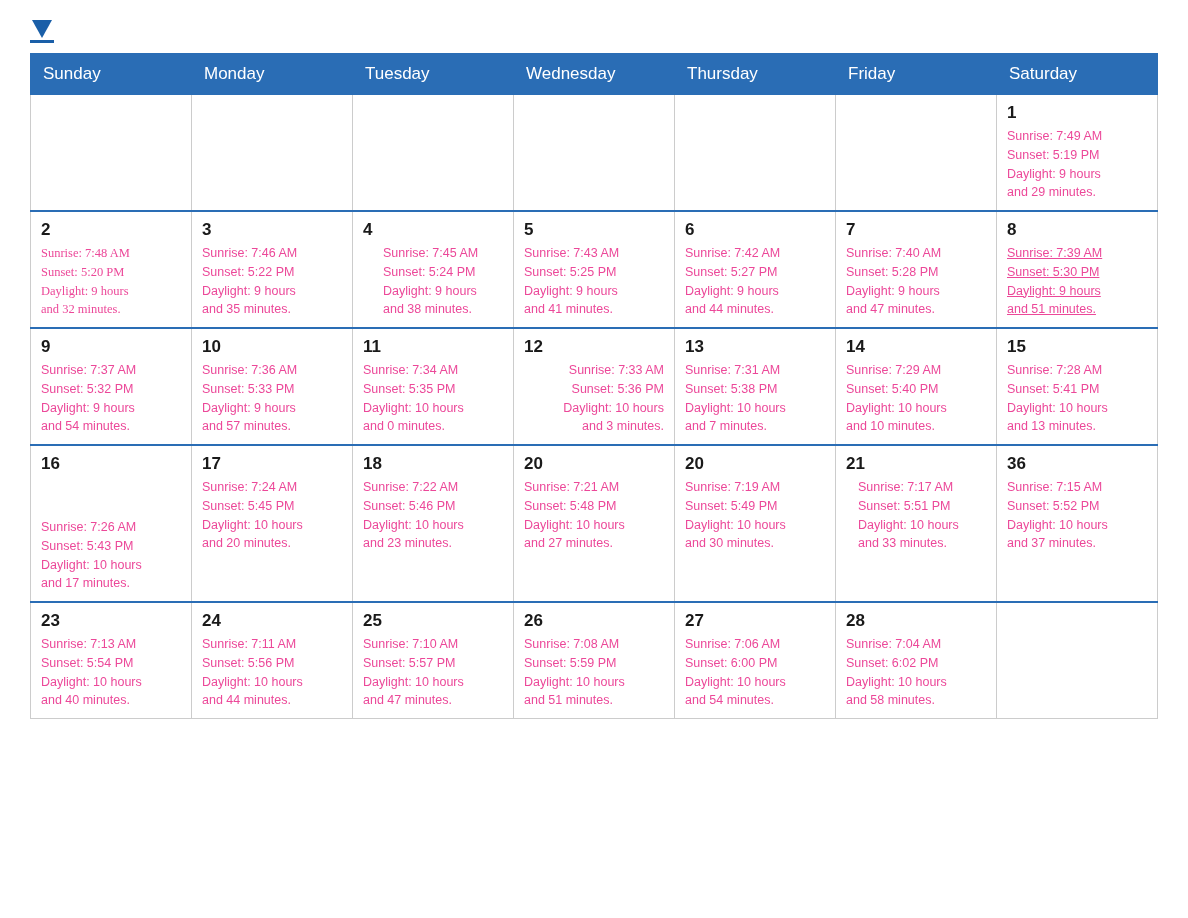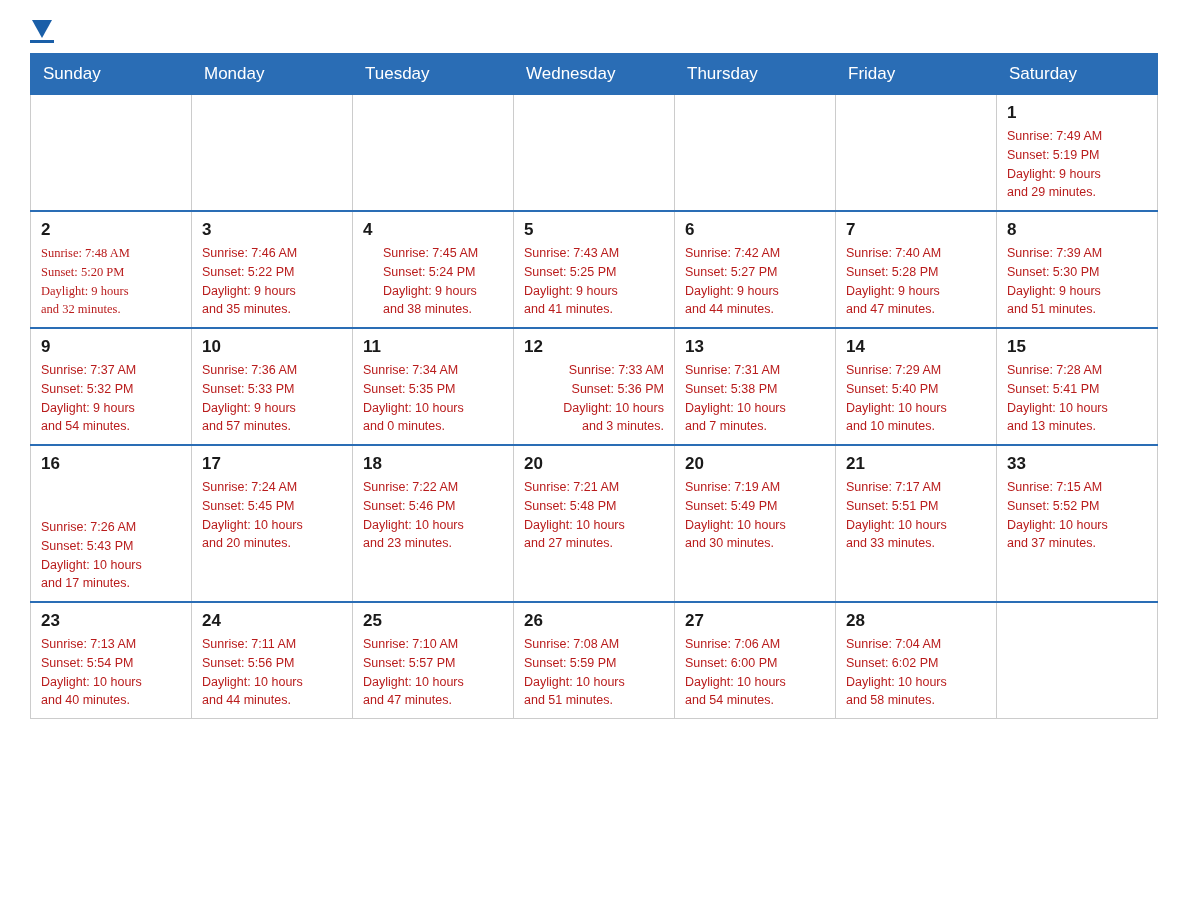--- a/index.html
+++ b/index.html
@@ -95,21 +95,21 @@
       border-top: 1px solid #ccc;
     }
     .day-number {
       font-size: 17px;
       font-weight: bold;
       color: #1a1a1a;
       margin-bottom: 4px;
     }
     .day-info {
       font-size: 12.5px;
-      color: #b91c1c;
+      color: #ec4899;
       line-height: 1.5;
     }
     .empty-cell {
       background: #f5f5f5;
     }
   </style>
 </head>
 <body>
 
 <div class="header">
@@ -193,21 +193,21 @@
         </td>
         <td>
           <div class="day-number">7</div>
           <div class="day-info" style="white-space: pre-line;">Sunrise: 7:40 AM
 Sunset: 5:28 PM
 Daylight: 9 hours
 and 47 minutes.</div>
         </td>
         <td>
           <div class="day-number">8</div>
-          <div class="day-info" style="white-space: pre-line;">Sunrise: 7:39 AM
+          <div class="day-info" style="white-space: pre-line; text-decoration: underline;">Sunrise: 7:39 AM
 Sunset: 5:30 PM
 Daylight: 9 hours
 and 51 minutes.</div>
         </td>
       </tr>
       <tr>
         <td>
           <div class="day-number">9</div>
           <div class="day-info" style="white-space: pre-line;">Sunrise: 7:37 AM
 Sunset: 5:32 PM
@@ -288,27 +288,27 @@
         </td>
         <td>
           <div class="day-number">20</div>
           <div class="day-info" style="white-space: pre-line;">Sunrise: 7:19 AM
 Sunset: 5:49 PM
 Daylight: 10 hours
 and 30 minutes.</div>
         </td>
         <td>
           <div class="day-number">21</div>
-          <div class="day-info" style="white-space: pre-line;">Sunrise: 7:17 AM
+          <div class="day-info" style="white-space: pre-line; margin-left: 12px;">Sunrise: 7:17 AM
 Sunset: 5:51 PM
 Daylight: 10 hours
 and 33 minutes.</div>
         </td>
         <td>
-          <div class="day-number">33</div>
+          <div class="day-number">36</div>
           <div class="day-info" style="white-space: pre-line;">Sunrise: 7:15 AM
 Sunset: 5:52 PM
 Daylight: 10 hours
 and 37 minutes.</div>
         </td>
       </tr>
       <tr>
         <td>
           <div class="day-number">23</div>
           <div class="day-info" style="white-space: pre-line;">Sunrise: 7:13 AM

